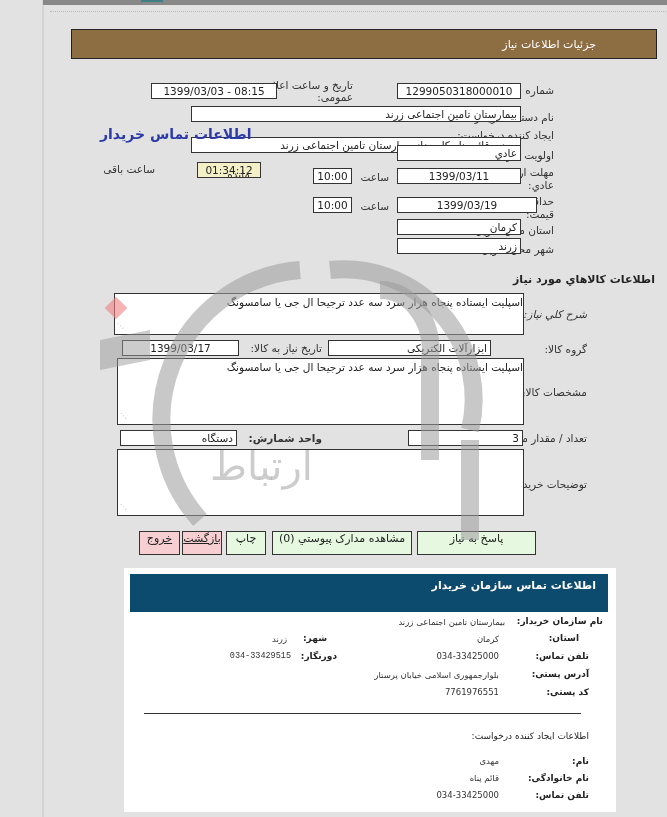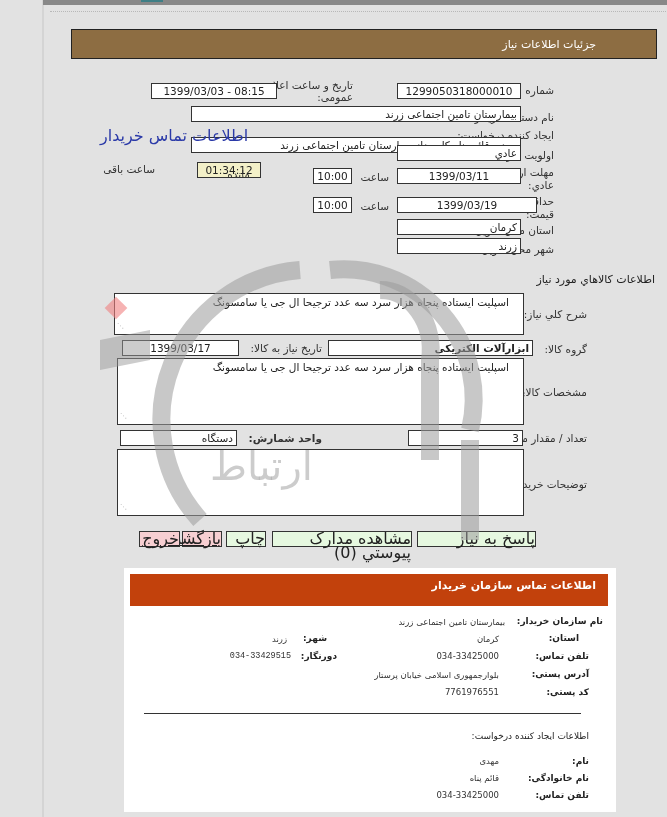--- a/index.html
+++ b/index.html
@@ -15,34 +15,34 @@
      background: #8d6d42; border: 1px solid #222; padding-left: 28px; }
   .main-header span { position: absolute; right: 60px; top: 8px; color: #fff; font-size: 11px; }
 
   .lbl { position: absolute; font-size: 10.5px; color: #333; direction: rtl; text-align: right; white-space: nowrap; }
   .box { position: absolute; background: #fff; border: 1px solid #333; height: 16px;
          font-size: 10.5px; line-height: 14px; padding: 0 3px; white-space: nowrap; overflow: hidden; }
   .box.c { text-align: center; }
   .box.r { direction: rtl; text-align: right; }
   .box.yellow { background: #f3f0c8; }
   .ta { position: absolute; background: #fff; border: 1px solid #333; direction: rtl; text-align: right;
-        font-size: 10.5px; line-height: 13px; padding: 2px 14px; overflow: hidden; }
+        font-size: 10.5px; line-height: 13px; padding: 2px 0; overflow: hidden; }
   .grip { position: absolute; left: 2px; bottom: 1px; font-size: 7px; color: #aaa; }
-  .link { position: absolute; color: #2b3aa8; font-size: 16px; direction: rtl; white-space: nowrap; }
-  .section-title { position: absolute; font-weight: normal; font-size: 11px; direction: rtl; color: #222; }
+  .link { position: absolute; color: #2b3aa8; font-size: 14px; direction: rtl; white-space: nowrap; font-weight: bold; }
+  .section-title { position: absolute; font-weight: bold; font-size: 11px; direction: rtl; color: #222; }
 
-  .btn { position: absolute; height: 16px; border: 1px solid #333; font-size: 16px; line-height: 14px;
-         direction: rtl; cursor: pointer; }
+  .btn { position: absolute; height: 24px; border: 1px solid #333; font-size: 11px; line-height: 14px;
+         text-align: center; direction: rtl; cursor: pointer; }
   .btn.green { background: #e6f8e0; }
   .btn.pink { background: #f7cfd2; text-decoration: underline; }
 
   .watermark { position: absolute; left: 0; top: 0; pointer-events: none; }
 
   .card { position: absolute; left: 124px; top: 568px; width: 492px; height: 244px; background: #fff; }
-  .card-head { position: absolute; left: 130px; top: 574px; width: 478px; height: 32px; background: #c2410c; }
+  .card-head { position: absolute; left: 130px; top: 574px; width: 478px; height: 38px; background: #0c4a6e; }
   .card-head span { position: absolute; right: 12px; top: 5px; color: #fff; font-weight: bold; font-size: 11px; direction: rtl; }
   .cl { position: absolute; font-size: 9px; font-weight: bold; color: #222; direction: rtl; white-space: nowrap; }
   .cv { position: absolute; font-size: 8.5px; color: #333; direction: rtl; white-space: nowrap; }
   .hr { position: absolute; left: 144px; top: 713px; width: 437px; border-top: 1px solid #333; }
 </style>
 </head>
 <body>
 
 <div class="left-rule"></div>
 <div class="topbar">
@@ -96,27 +96,27 @@
 <div class="lbl" style="right:278px; top:200px;">ساعت</div>
 <div class="box c" style="left:313px; top:197px; width:39px;">10:00</div>
 
 <div class="lbl" style="right:113px; top:224px;">استان محل تحویل:</div>
 <div class="box r" style="left:397px; top:219px; width:124px;">کرمان</div>
 <div class="lbl" style="right:113px; top:243px;">شهر محل تحویل:</div>
 <div class="box r" style="left:397px; top:238px; width:124px;">زرند</div>
 
 <div class="section-title" style="right:12px; top:273px;">اطلاعات کالاهاي مورد نیاز</div>
 
-<div class="lbl" style="right:80px; top:308px;">شرح کلي نیاز:</div>
+<div class="lbl" style="right:80px; top:308px;font-style:italic;">شرح کلي نیاز:</div>
 <div class="ta" style="left:114px; top:293px; width:410px; height:42px;">
   <span>اسپلیت ایستاده پنجاه هزار سرد سه عدد ترجیحا ال جی یا سامسونگ</span><span class="grip">⋰</span>
 </div>
 
 <div class="lbl" style="right:80px; top:343px;">گروه کالا:</div>
-<div class="box r" style="left:328px; top:340px; width:205px;font-weight:bold;">ابزارآلات الکتریکی</div>
+<div class="box r" style="left:328px; top:340px; width:163px;">ابزارآلات الکتریکی</div>
 <div class="lbl" style="right:345px; top:342px;">تاریخ نیاز به کالا:</div>
 <div class="box c" style="left:122px; top:340px; width:117px;">1399/03/17</div>
 
 <div class="lbl" style="right:80px; top:386px;">مشخصات کالاي مورد نیاز:</div>
 <div class="ta" style="left:117px; top:358px; width:407px; height:67px;">
   <span>اسپلیت ایستاده پنجاه هزار سرد سه عدد ترجیحا ال جی یا سامسونگ</span><span class="grip">⋰</span>
 </div>
 
 <div class="lbl" style="right:80px; top:432px;">تعداد / مقدار مورد نیاز:</div>
 <div class="box r" style="left:408px; top:430px; width:115px;">3</div>

